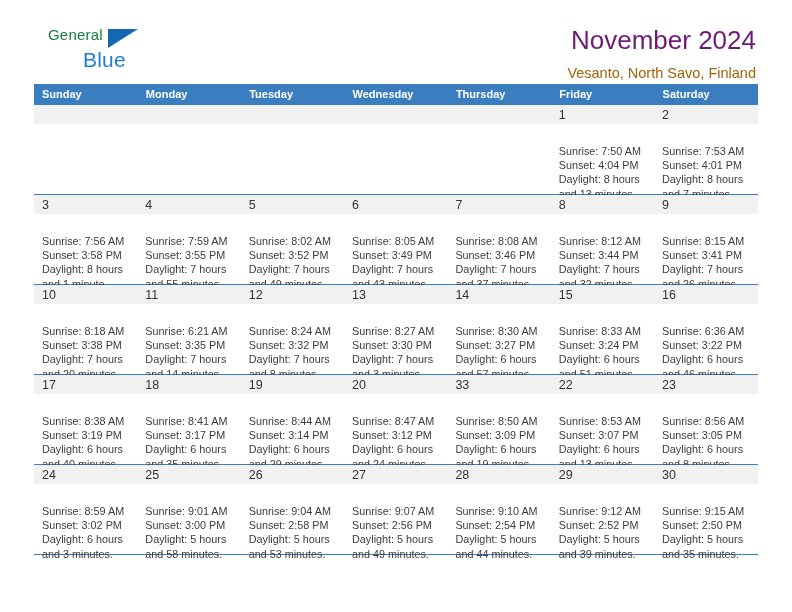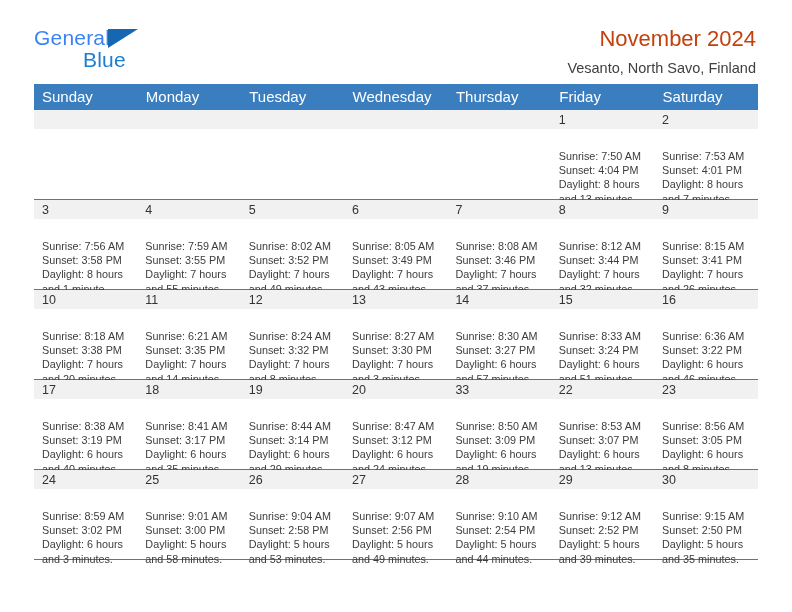--- a/index.html
+++ b/index.html
@@ -31,25 +31,25 @@
     height: 72px;
     box-sizing: border-box;
   }
   .brand {
     position: relative;
     width: 120px;
     height: 54px;
   }
   .brand-general {
     position: absolute;
-    left: 0;
+    left: 14px;
     top: 0;
-    font-size: 21px;
+    font-size: 15px;
     letter-spacing: .2px;
-    color: #3b82f6;
+    color: #15803d;
     font-family: "Liberation Sans", sans-serif;
   }
   .brand-triangle {
     position: absolute;
     left: 74px;
     top: 3px;
     width: 0;
     height: 0;
     border-left: 30px solid #1667b2;
     border-bottom: 19px solid transparent;
@@ -60,44 +60,44 @@
     top: 22px;
     font-size: 21px;
     color: #1a7ed1;
     letter-spacing: .2px;
   }
   .titles {
     text-align: right;
     padding-right: 2px;
   }
   .cal-title {
-    font-size: 22px;
-    color: #c2410c;
+    font-size: 26px;
+    color: #701a75;
     font-weight: normal;
     line-height: 1.15;
     margin: 0;
   }
   .cal-subtitle {
     font-size: 14.5px;
-    color: #404040;
+    color: #a16207;
     margin-top: 9px;
   }
 
   
   .calendar {
     margin-top: 12px;
     width: 724px;
     border-collapse: collapse;
     table-layout: fixed;
   }
   .calendar th {
     background: #3a7ec0;
     color: #ffffff;
-    font-weight: normal;
-    font-size: 15px;
+    font-weight: bold;
+    font-size: 11px;
     text-align: left;
     padding: 4px 0 5px 8px;
     height: 19px;
     box-sizing: border-box;
     border-right: 1px solid #3a7ec0;
     margin-left: 29px;
   }
   .calendar td {
     vertical-align: top;
     padding: 0;

